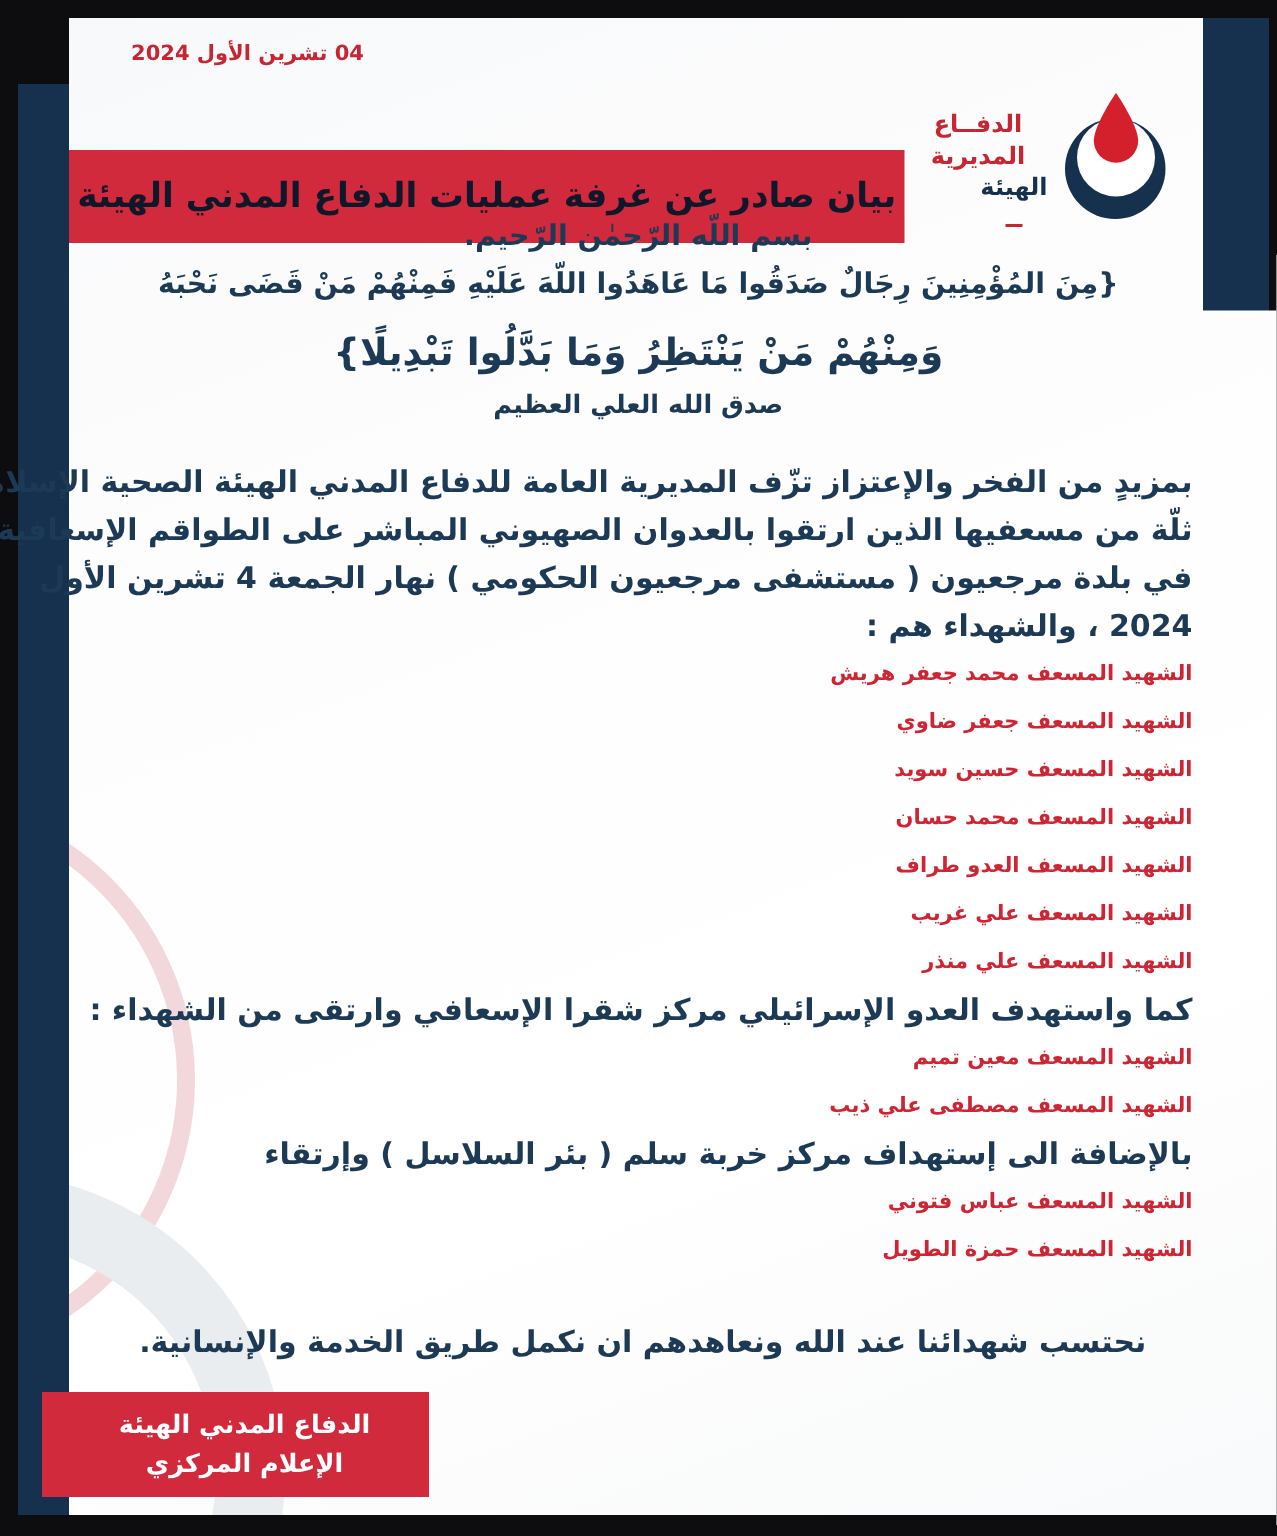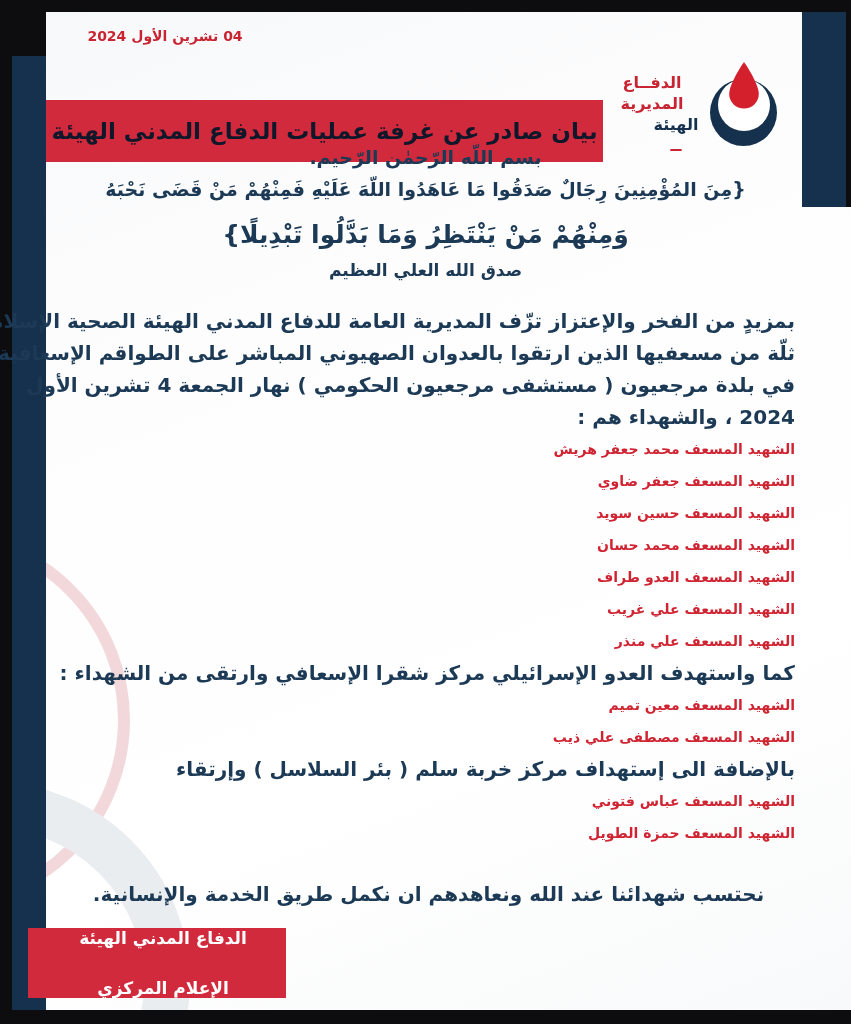--- a/index.html
+++ b/index.html
@@ -62,21 +62,21 @@
   .mline { height:32px; line-height:32px; font-size:14px; white-space:nowrap; color:#d02433; }
   .closing {
     position:absolute; left:46px; right:40px; top:882px; z-index:4;
     direction:rtl; text-align:center; color:#1c3a55; font-weight:bold; font-size:20px;
   }
   
   .footer-box {
     position:absolute; left:28px; top:928px; width:258px; height:70px; z-index:5;
     background:#d22a3d; color:#ffffff; font-weight:bold; font-size:17px;
     direction:rtl; text-align:center; display:flex; flex-direction:column;
-    justify-content:space-between; gap:6px; line-height:1.2;padding-left:12px;
+    justify-content:center; gap:6px; line-height:1.2;padding-left:12px;
   }
 </style>
 </head>
 <body>
 
 <div class="page">
 
   <div class="wm wm-pink"></div>
   <div class="wm wm-gray"></div>
 

